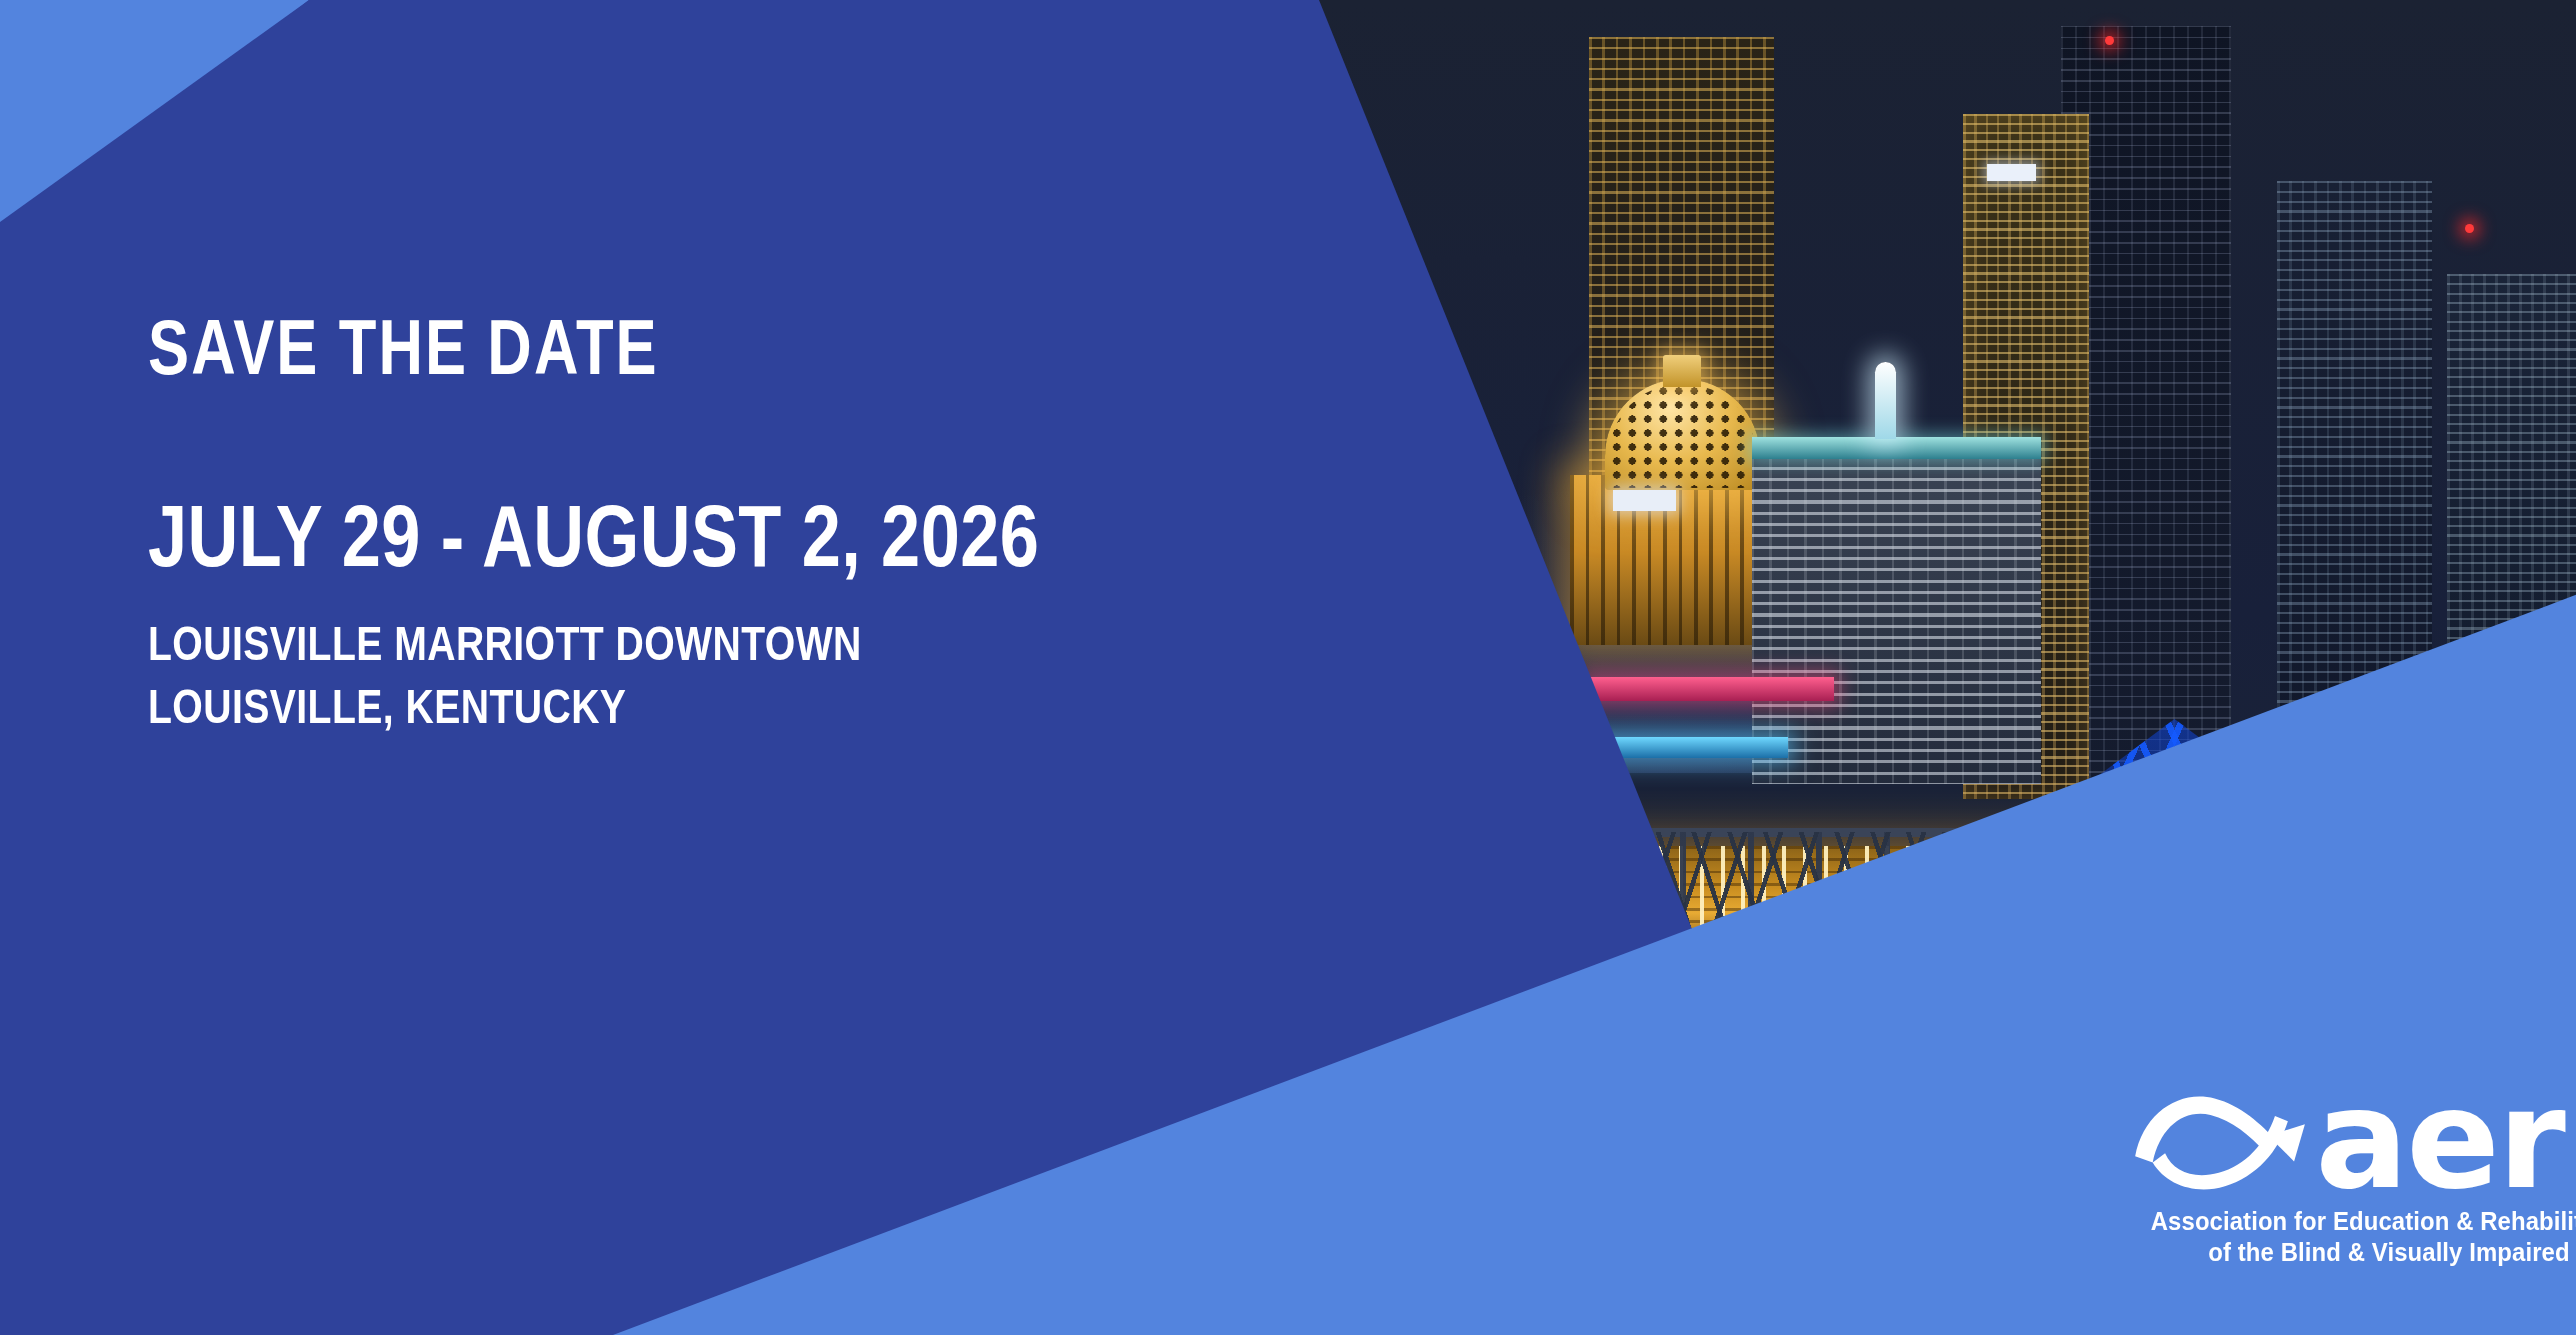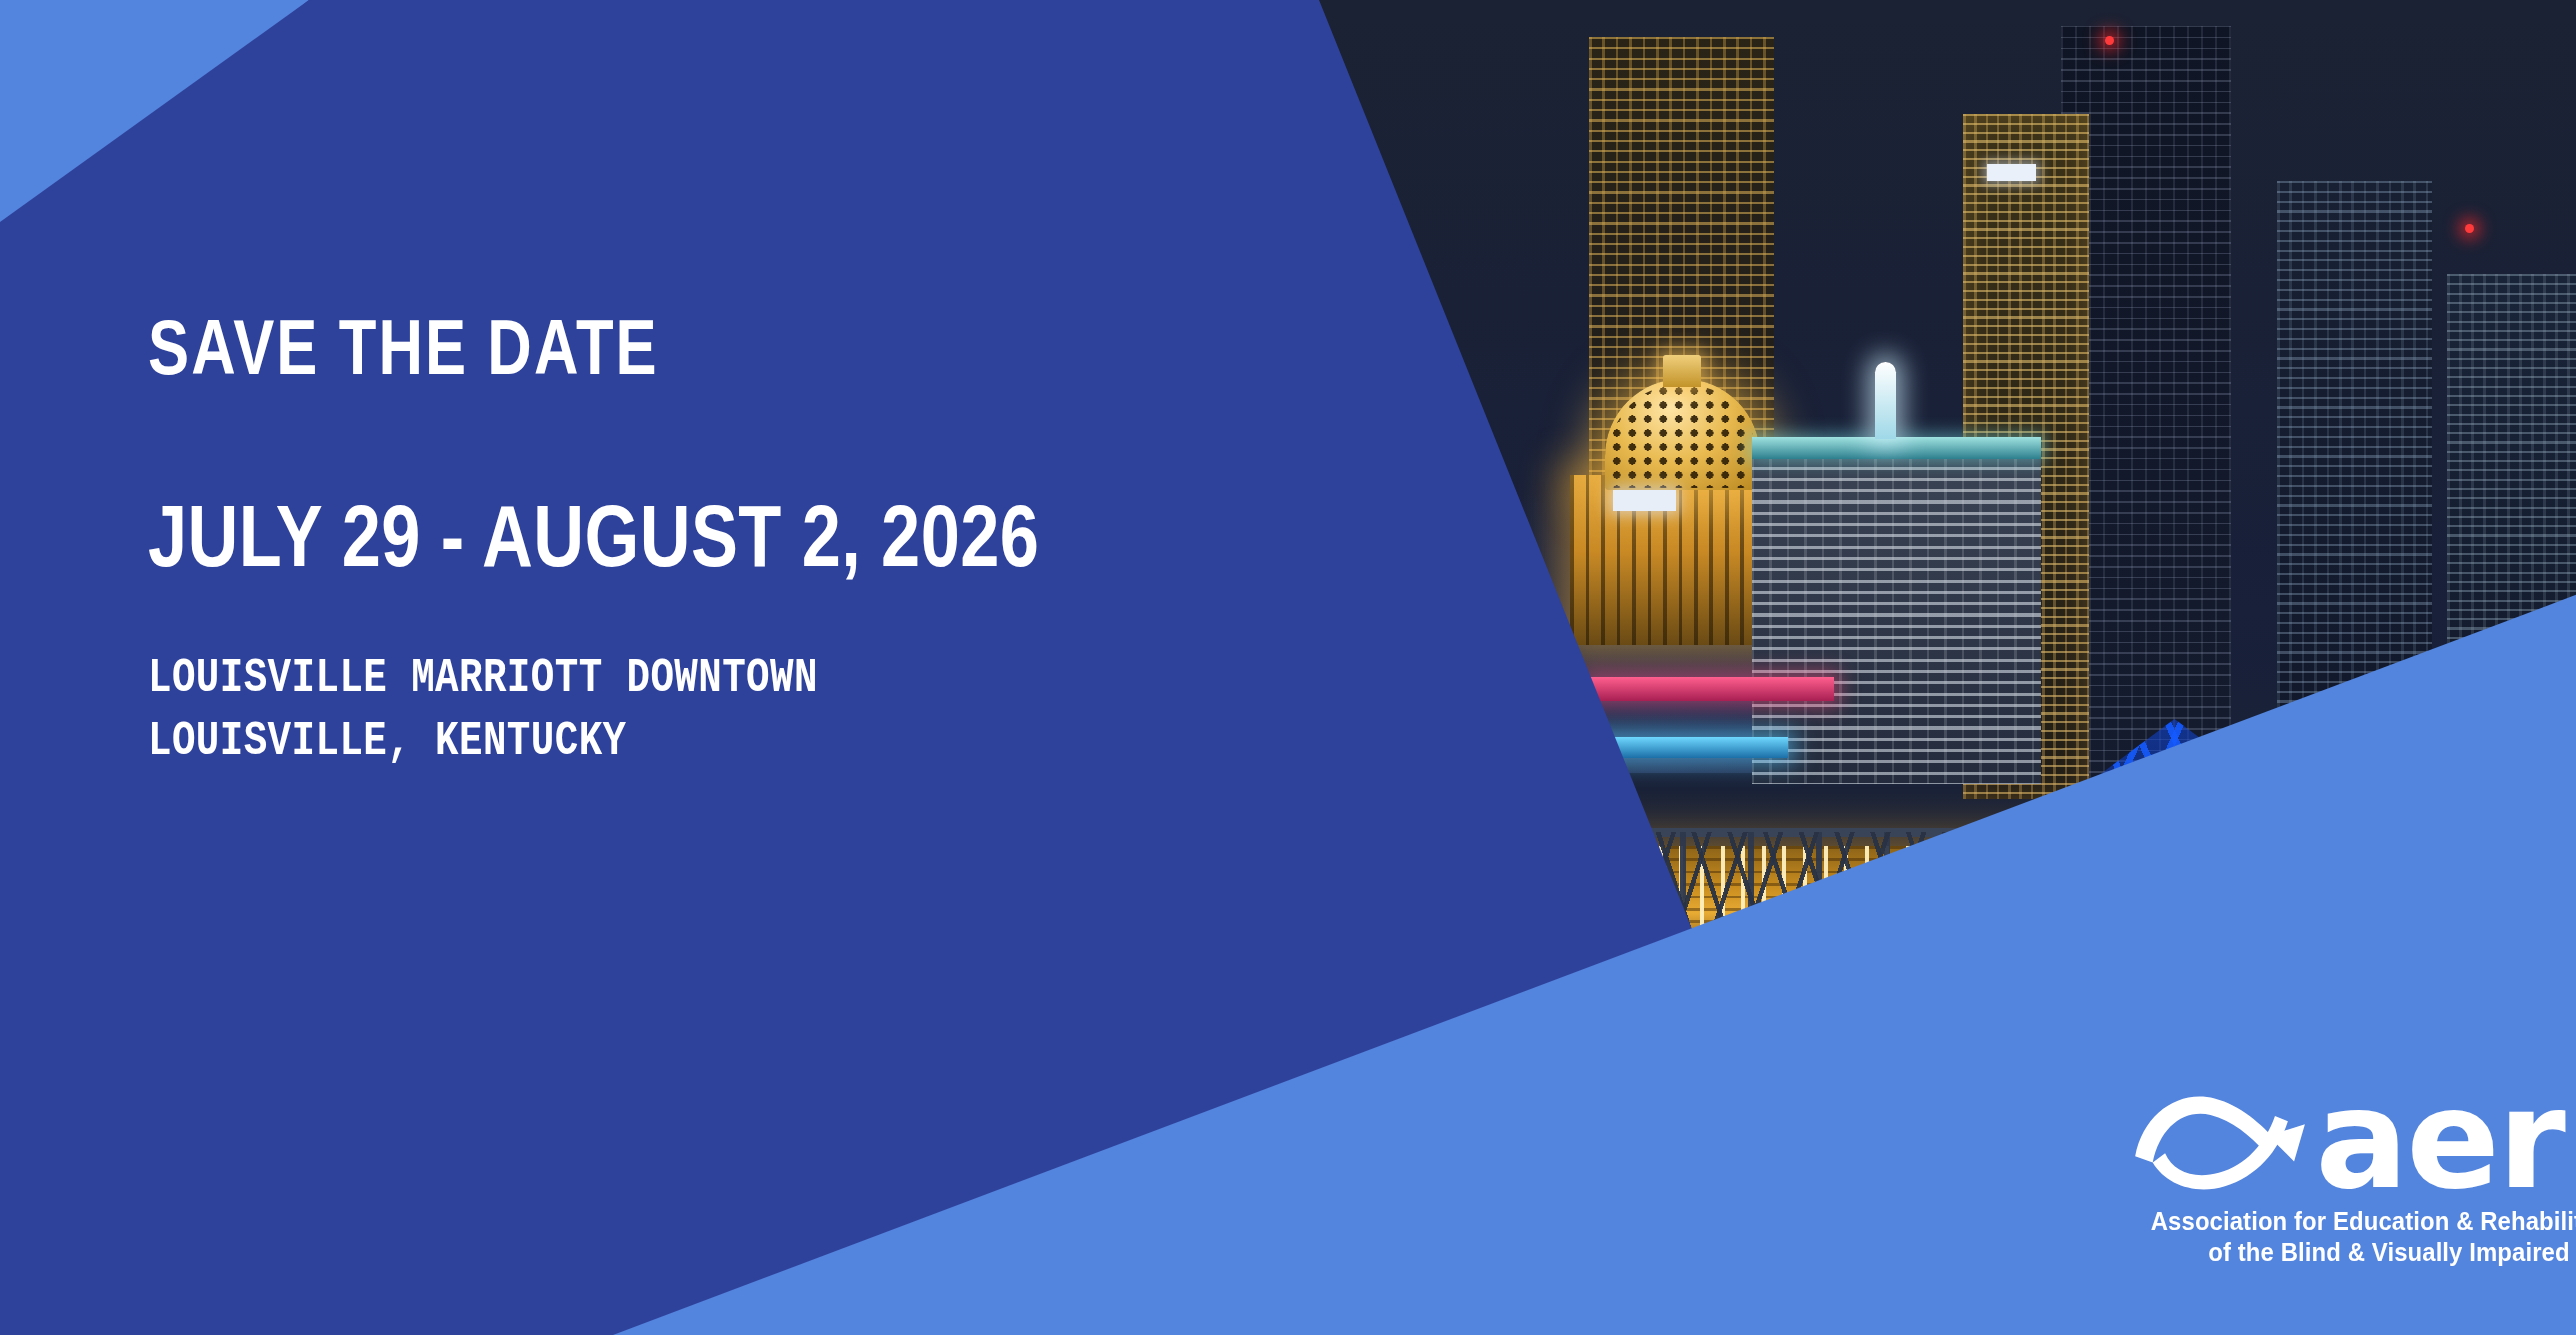--- a/index.html
+++ b/index.html
@@ -181,21 +181,21 @@
   #headline{margin-top:40px;}
   .headline-line{
     font-size:126px;line-height:1.02;font-weight:900;letter-spacing:-0.5px;
     transform:scaleX(.78);transform-origin:left center;white-space:nowrap;
   }
   #dates{
     margin-top:106px;
     font-size:88px;line-height:1;font-weight:700;letter-spacing:0.5px;
     transform:scaleX(.80);transform-origin:left center;white-space:nowrap;
   }
-  #venue{margin-top:67px;font-family:Liberation Mono, monospace;}
+  #venue{margin-top:32px;}
   .venue-line{
     font-size:49px;line-height:1.28;font-weight:700;letter-spacing:0.5px;
     transform:scaleX(.80);transform-origin:left center;white-space:nowrap;
   }
 
   
   #logo{position:absolute;left:2130px;top:1084px;width:515px;}
   #logo-lockup{display:flex;align-items:center;gap:7.2px;}
   #logo-mark{width:178px;height:111px;flex:none;}
   #logo-word{

